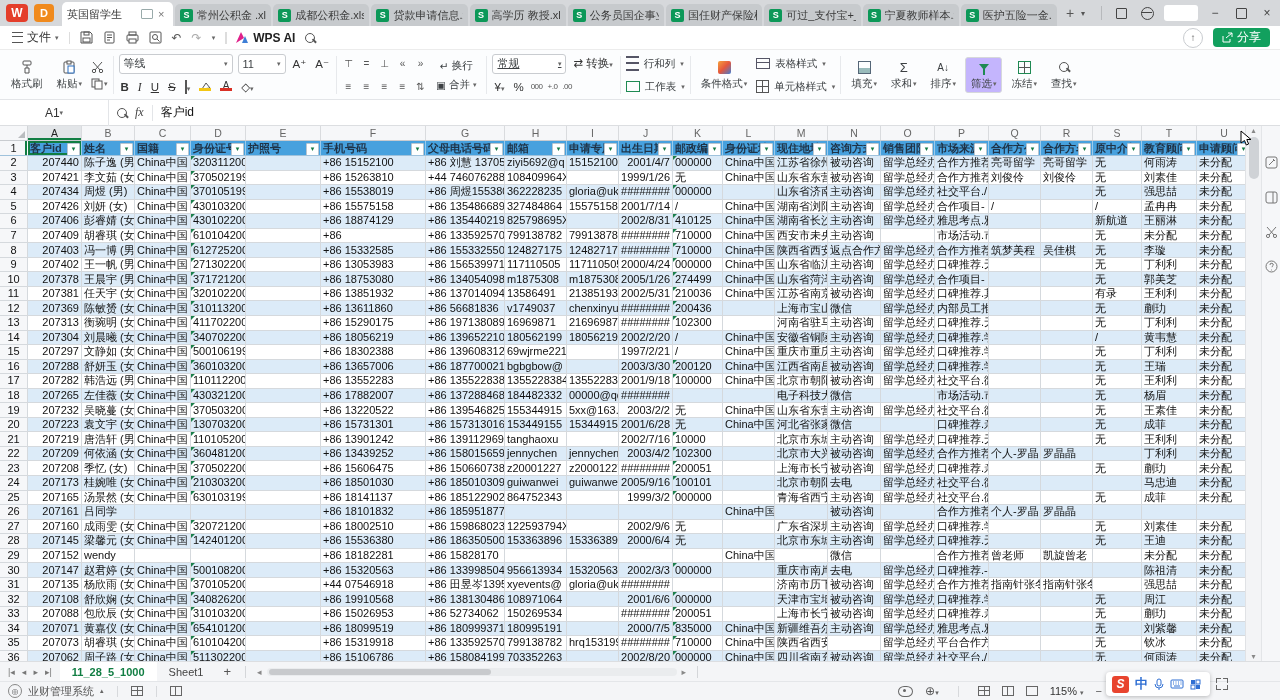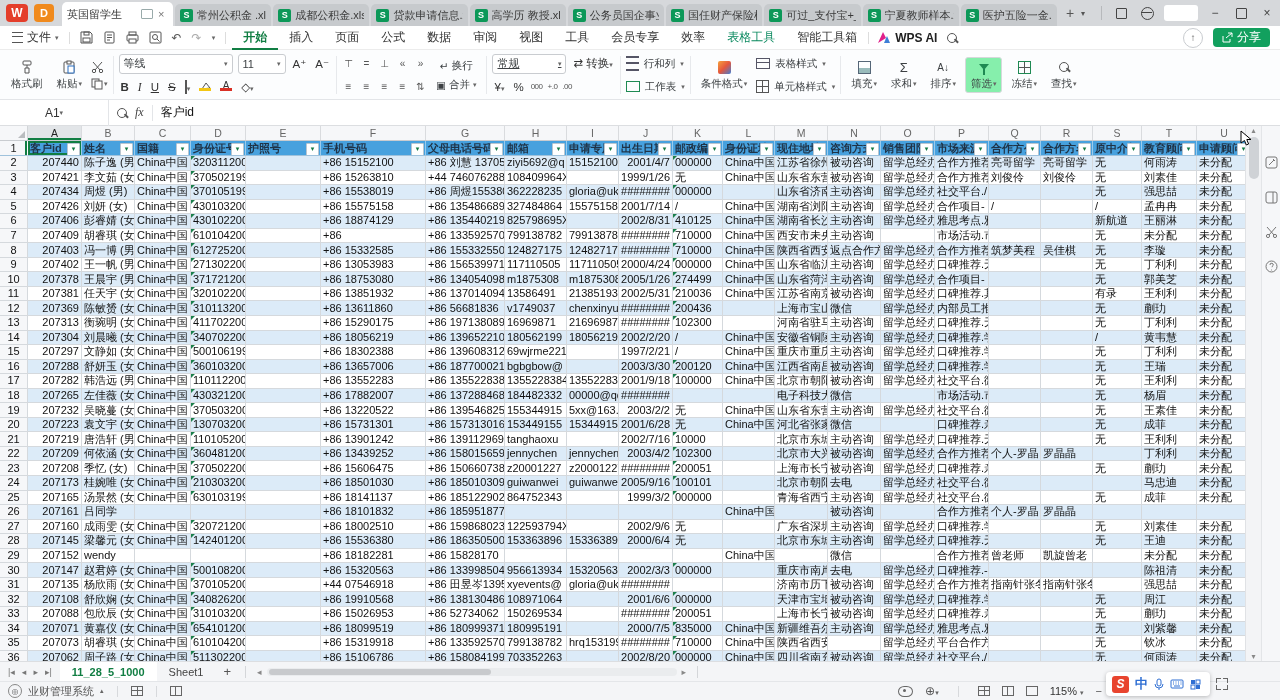--- a/index.html
+++ b/index.html
@@ -51,21 +51,21 @@
   .mb-right{margin-left:auto;display:flex;align-items:center;gap:10px;padding-right:10px;}
   .upbtn{width:18px;height:18px;border:1px solid #c9ccd0;border-radius:50%;display:flex;align-items:center;justify-content:center;color:#555;font-size:10px;}
   .sharebtn{height:19px;background:var(--share,#12a05e);color:#fff;border-radius:4px;display:flex;
             align-items:center;gap:4px;padding:0 9px;font-size:12px;}
   
   .ribbon{position:absolute;top:50px;left:0;width:1280px;height:50px;background:#fcfdfe;border-bottom:1px solid #e3e5e8;
           box-sizing:border-box;display:flex;align-items:stretch;padding:3px 4px 2px 6px;font-size:10.5px;color:#3c4043;}
   .rsep{width:1px;background:#e7e9ec;margin:3px 5px;flex:0 0 1px;}
   .rg{display:flex;align-items:center;gap:4px;}
   .rbig{display:flex;flex-direction:column;align-items:center;justify-content:center;gap:2px;padding:1px 5px;border-radius:3px;}
-  .rbig.hl{background:#86efac;border:1px solid #d6d8db;}
+  .rbig.hl{background:#c4b5fd;border:1px solid #d6d8db;}
   .ric{height:16px;display:flex;align-items:center;justify-content:center;}
   .rlab{white-space:nowrap;display:flex;align-items:center;gap:1px;}
   .car{font-size:7px;color:#666;}
   .rcol2{display:flex;flex-direction:column;justify-content:center;gap:3px;}
   .rrow{display:flex;align-items:center;gap:5px;height:20px;}
   .combo{border:1px solid #c9ccd0;border-radius:3px;height:18px;display:flex;align-items:center;
          justify-content:space-between;padding:0 4px;background:#fff;font-size:11px;}
   .w104{width:104px;} .w38{width:38px;} .w64{width:64px;text-decoration:underline;}
   .tbtn{padding:0 2px;font-size:11.5px;color:#333;white-space:nowrap;}
   .tbtn b{font-weight:bold;} .tbtn i{font-style:italic;font-family:"Liberation Serif",serif;}
@@ -259,34 +259,20 @@
       <svg width="13" height="13" viewBox="0 0 13 13">
           <rect x="1" y="1" width="11" height="11" rx="1" fill="none" stroke="#555"></rect>
           <circle cx="6" cy="6" r="2.5" fill="none" stroke="#555"></circle>
           <path d="M8 8l2.5 2.5" stroke="#555"></path>
         </svg>
       <span>↶</span>
       <span style="color:#aaa">↷</span>
       <span class="car">▾</span>
     </div>
     <div class="mdiv"></div>
-    <div class="menus">
-        <div class="menu active">开始</div>
-        <div class="menu">插入</div>
-        <div class="menu">页面</div>
-        <div class="menu">公式</div>
-        <div class="menu">数据</div>
-        <div class="menu">审阅</div>
-        <div class="menu">视图</div>
-        <div class="menu">工具</div>
-        <div class="menu">会员专享</div>
-        <div class="menu">效率</div>
-        <div class="menu accent">表格工具</div>
-        <div class="menu">智能工具箱</div>
-      </div>
     <div class="mdiv"></div>
     <div class="aibox">
       <svg width="14" height="13" viewBox="0 0 14 13">
           <path d="M1 12L6 1l3 6z" fill="#e0218a"></path>
           <path d="M7 12L10 5l3 7z" fill="#3f7fd6"></path>
         </svg>
       <span>WPS AI</span>
     </div>
     <span class="msearch mag"></span>
     <div class="mb-right">

